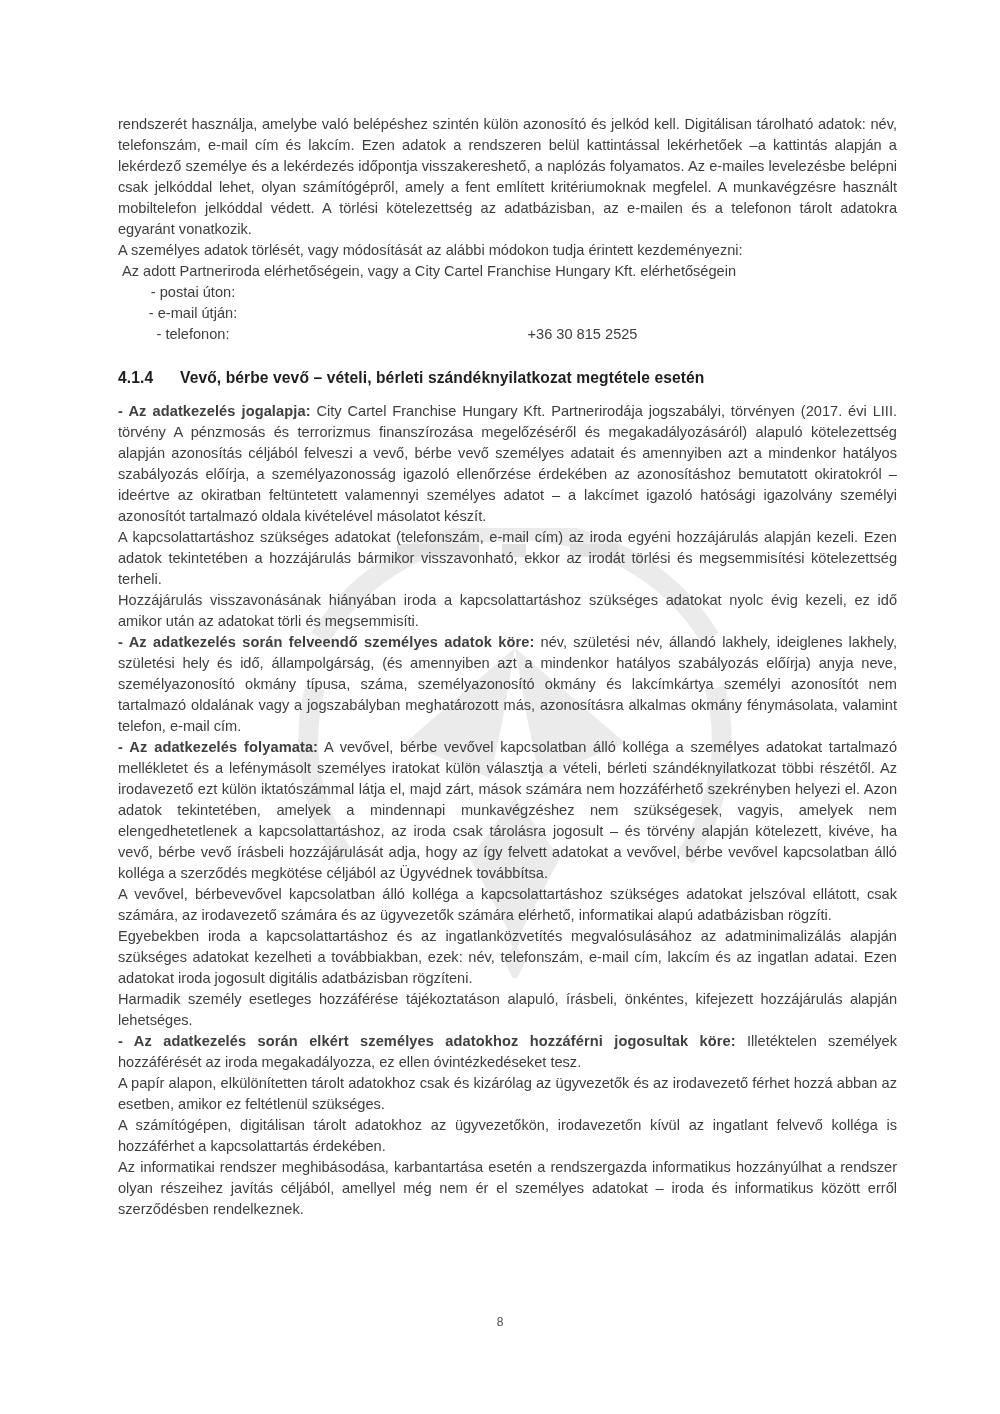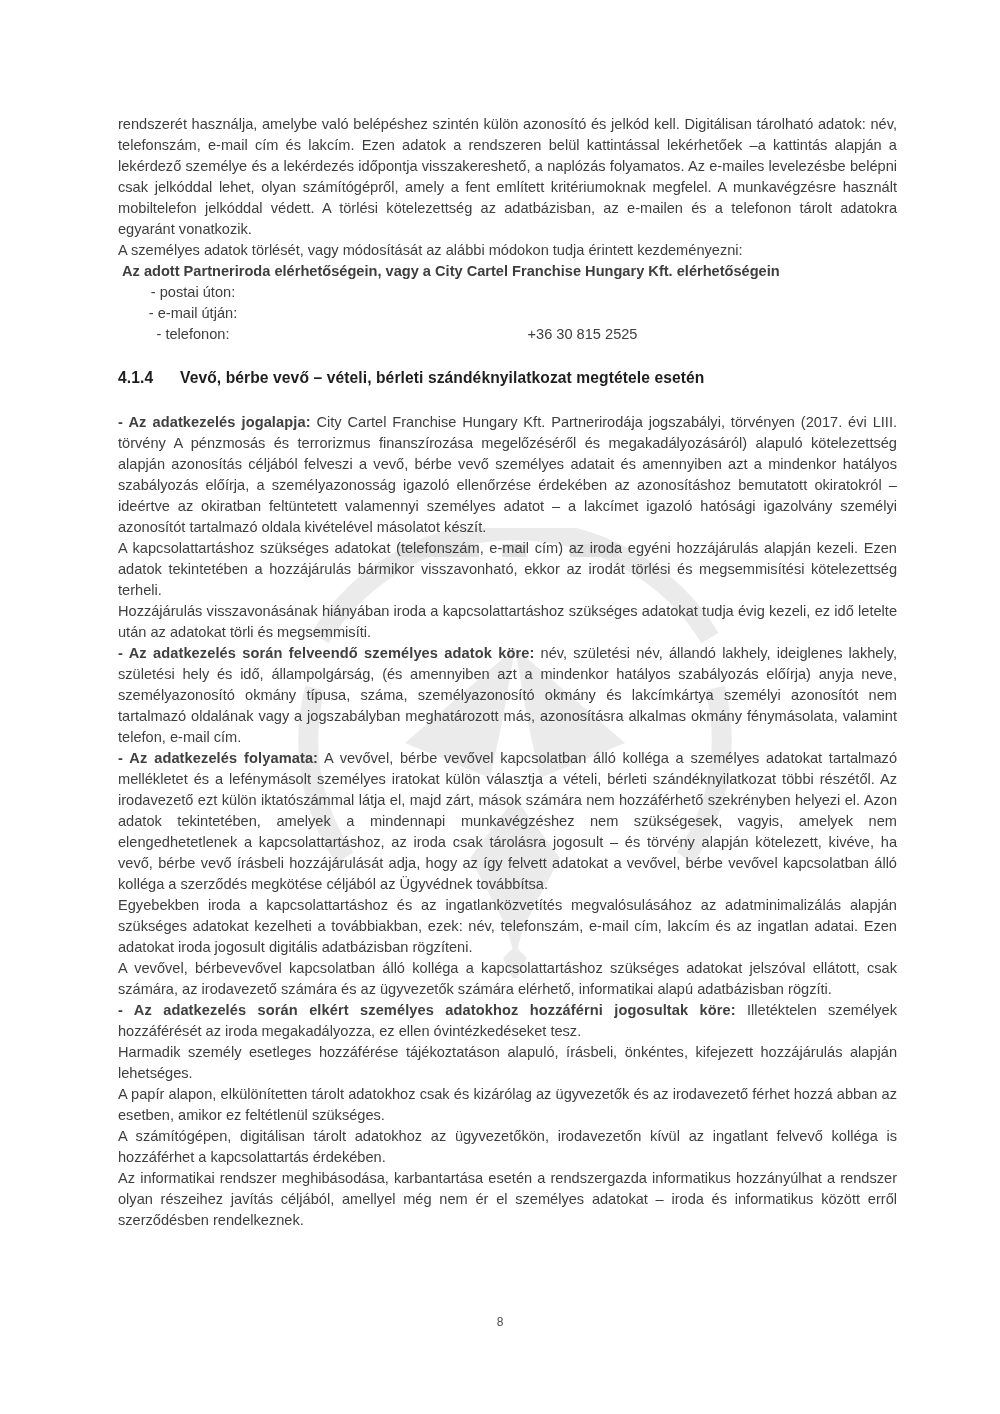--- a/index.html
+++ b/index.html
@@ -31,29 +31,29 @@
   .content {
     position: absolute;
     left: 118px;
     top: 114px;
     width: 779px;
     font-size: 14.6px;
     line-height: 21px;
     text-align: justify;
   }
   .content p { margin: 0; }
-  p.indent-sm { padding-left: 4px; font-weight: bold; }
+  p.indent-sm { padding-left: 4px; }
   b.lead { color: #404040; letter-spacing: 0.1px; }
   .contact-row { display: flex; text-align: center; }
   .contact-label { width: 150px; flex: 0 0 150px; }
   .contact-value { flex: 1; }
   .heading {
     display: flex;
     margin-top: 22px;
-    margin-bottom: 24px;
+    margin-bottom: 13px;
     font-weight: bold;
     font-size: 15.6px;
     color: #1e1e1e;
     text-align: left;
     letter-spacing: 0.1px;
   }
   .heading .num { width: 62px; flex: 0 0 62px; }
   .page-number {
     position: absolute;
     left: 0;
@@ -106,27 +106,27 @@
       <span class="contact-value">+36 30 815 2525</span>
     </div>
 
     <div class="heading">
       <span class="num">4.1.4</span>
       <span class="title">Vevő, bérbe vevő – vételi, bérleti szándéknyilatkozat megtétele esetén</span>
     </div>
 
     <p><b class="lead">- Az adatkezelés jogalapja:</b><span> City Cartel Franchise Hungary Kft. Partnerirodája jogszabályi, törvényen (2017. évi LIII. törvény A pénzmosás és terrorizmus finanszírozása megelőzéséről és megakadályozásáról) alapuló kötelezettség alapján azonosítás céljából felveszi a vevő, bérbe vevő személyes adatait és amennyiben azt a mindenkor hatályos szabályozás előírja, a személyazonosság igazoló ellenőrzése érdekében az azonosításhoz bemutatott okiratokról – ideértve az okiratban feltüntetett valamennyi személyes adatot – a lakcímet igazoló hatósági igazolvány személyi azonosítót tartalmazó oldala kivételével másolatot készít.</span></p>
     <p><span>A kapcsolattartáshoz szükséges adatokat (telefonszám, e-mail cím) az iroda egyéni hozzájárulás alapján kezeli. Ezen adatok tekintetében a hozzájárulás bármikor visszavonható, ekkor az irodát törlési és megsemmisítési kötelezettség terheli.</span></p>
-    <p><span>Hozzájárulás visszavonásának hiányában iroda a kapcsolattartáshoz szükséges adatokat tudja évig kezeli, ez idő letelte után az adatokat törli és megsemmisíti.</span></p>
+    <p><span>Hozzájárulás visszavonásának hiányában iroda a kapcsolattartáshoz szükséges adatokat nyolc évig kezeli, ez idő amikor után az adatokat törli és megsemmisíti.</span></p>
     <p><b class="lead">- Az adatkezelés során felveendő személyes adatok köre:</b><span> név, születési név, állandó lakhely, ideiglenes lakhely, születési hely és idő, állampolgárság, (és amennyiben azt a mindenkor hatályos szabályozás előírja) anyja neve, személyazonosító okmány típusa, száma, személyazonosító okmány és lakcímkártya személyi azonosítót nem tartalmazó oldalának  vagy a jogszabályban meghatározott más, azonosításra  alkalmas okmány fénymásolata, valamint telefon, e-mail cím.</span></p>
     <p><b class="lead">- Az adatkezelés folyamata:</b><span>  A vevővel, bérbe vevővel kapcsolatban álló kolléga a személyes adatokat tartalmazó mellékletet és a lefénymásolt személyes iratokat külön választja a vételi, bérleti szándéknyilatkozat többi részétől. Az irodavezető ezt külön iktatószámmal látja el, majd zárt, mások számára nem hozzáférhető szekrényben helyezi el.  Azon adatok tekintetében, amelyek a mindennapi munkavégzéshez nem szükségesek, vagyis, amelyek nem elengedhetetlenek a kapcsolattartáshoz, az iroda csak tárolásra jogosult – és törvény alapján kötelezett, kivéve, ha vevő, bérbe vevő írásbeli hozzájárulását adja, hogy az így felvett adatokat a vevővel, bérbe vevővel kapcsolatban álló kolléga a szerződés megkötése céljából az Ügyvédnek továbbítsa.</span></p>
+    <p><span>A vevővel, bérbevevővel kapcsolatban álló kolléga a kapcsolattartáshoz szükséges adatokat jelszóval ellátott, csak számára, az irodavezető számára és az ügyvezetők számára elérhető, informatikai alapú adatbázisban rögzíti.</span></p>
     <p><span>Egyebekben iroda a kapcsolattartáshoz és az ingatlanközvetítés megvalósulásához az adatminimalizálás alapján szükséges adatokat kezelheti a továbbiakban, ezek: név, telefonszám, e-mail cím, lakcím és az ingatlan adatai. Ezen adatokat iroda jogosult digitális adatbázisban rögzíteni.</span></p>
-    <p><span>A vevővel, bérbevevővel kapcsolatban álló kolléga a kapcsolattartáshoz szükséges adatokat jelszóval ellátott, csak számára, az irodavezető számára és az ügyvezetők számára elérhető, informatikai alapú adatbázisban rögzíti.</span></p>
+    <p><span>Harmadik személy esetleges hozzáférése tájékoztatáson alapuló, írásbeli, önkéntes, kifejezett hozzájárulás alapján lehetséges.</span></p>
     <p><b class="lead">- Az adatkezelés során elkért személyes adatokhoz hozzáférni jogosultak köre:</b><span> Illetéktelen személyek hozzáférését az iroda megakadályozza, ez ellen óvintézkedéseket tesz.</span></p>
-    <p><span>Harmadik személy esetleges hozzáférése tájékoztatáson alapuló, írásbeli, önkéntes, kifejezett hozzájárulás alapján lehetséges.</span></p>
     <p><span>A papír alapon, elkülönítetten tárolt adatokhoz csak és kizárólag az ügyvezetők és az irodavezető férhet hozzá abban az esetben, amikor ez feltétlenül szükséges.</span></p>
     <p><span>A számítógépen, digitálisan tárolt adatokhoz az ügyvezetőkön, irodavezetőn kívül az ingatlant felvevő kolléga is hozzáférhet a kapcsolattartás érdekében.</span></p>
     <p><span>Az informatikai rendszer meghibásodása, karbantartása esetén a rendszergazda informatikus hozzányúlhat a rendszer olyan részeihez javítás céljából, amellyel még nem ér el személyes adatokat – iroda és informatikus között erről szerződésben rendelkeznek.</span></p>
 
   </div>
 
   <div class="page-number">8</div>
 
 </div>
 

